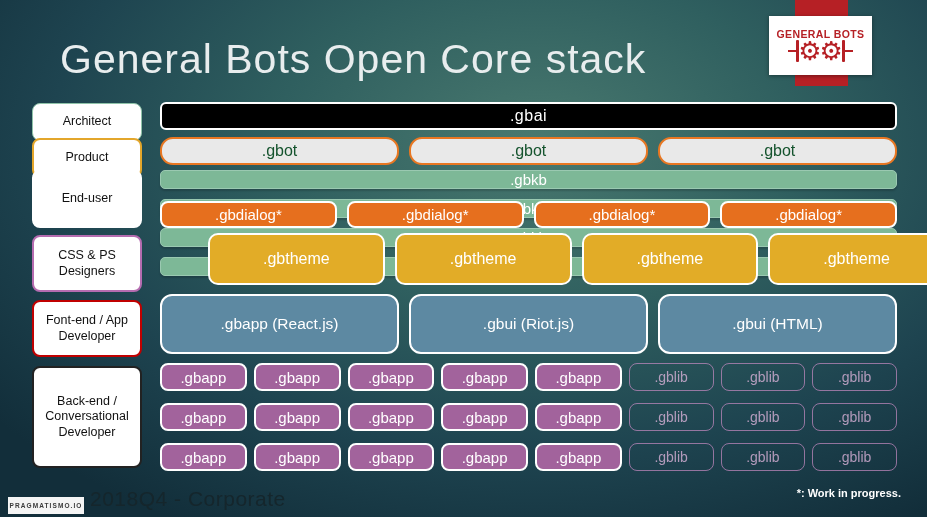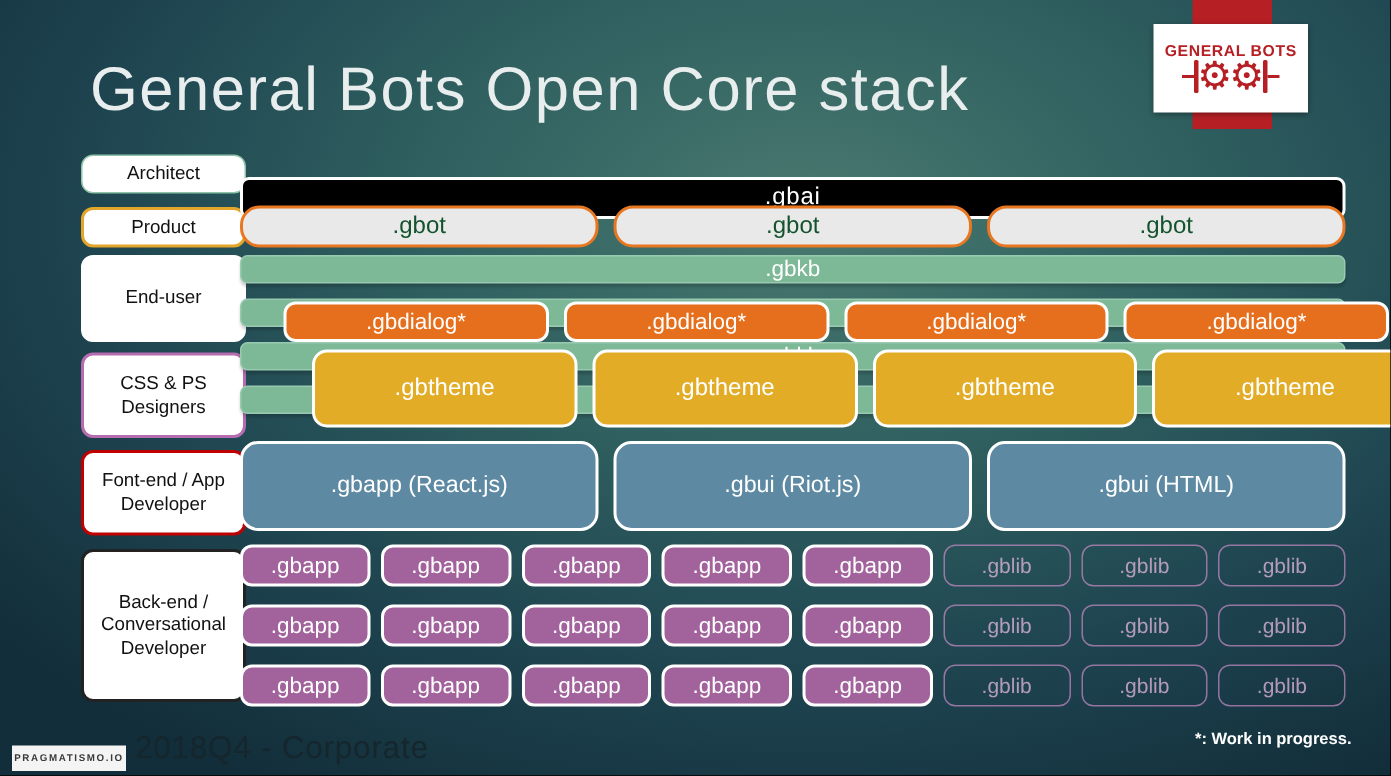--- a/index.html
+++ b/index.html
@@ -20,36 +20,36 @@
     display:flex;flex-direction:column;align-items:center;justify-content:center;gap:1px;
     box-shadow:0 1px 4px rgba(0,0,0,.4);
   }
   .logo-text{color:#b62025;font-weight:bold;font-size:10.5px;letter-spacing:.4px;white-space:nowrap;}
   .logo-gears{display:flex;align-items:center;color:#b62025;margin-top:-2px;}
   .axle-h{width:8px;height:2px;background:#b62025;}
   .axle-v{width:3px;height:22px;background:#b62025;border-radius:1px;}
   .gear{font-family:"DejaVu Sans",sans-serif;font-size:26px;line-height:24px;margin:0 -1px;}
   
   .role{
-    position:absolute;left:54px;width:110px;background:#fff;border-radius:8px;
+    position:absolute;left:32px;width:110px;background:#fff;border-radius:8px;
     display:flex;align-items:center;justify-content:center;text-align:center;
-    color:#111;font-size:12.5px;line-height:1.25;padding:6px 5px;box-sizing:border-box;
+    color:#111;font-size:12.5px;line-height:1.25;padding:18px 5px;box-sizing:border-box;
   }
   .role-architect{top:103px;height:26px;border:1.5px solid #8fc3a9;}
   .role-product{top:138px;height:27px;border:2px solid #e3a62b;}
   .role-enduser{top:170px;height:58px;border:2px solid #ffffff;}
   .role-cssps{top:235px;height:57px;border:2px solid #b56cb0;}
   .role-frontend{top:300px;height:57px;border:2px solid #c00000;}
   .role-backend{top:366px;height:102px;border:2px solid #222222;}
   
   .row{position:absolute;left:160px;width:737px;display:flex;}
-  .row-gbai{top:118px;height:28px;}
+  .row-gbai{top:102px;height:28px;}
   .row-gbot{top:137px;height:28px;gap:10px;}
   .row-gbkb{top:170px;height:25px;gap:10px;flex-direction:column;}
-  .row-gbdialog{top:201px;height:27px;gap:10px;margin-left:29px;}
+  .row-gbdialog{top:201px;height:27px;gap:10px;}
   .row-gbtheme{top:233px;height:52px;gap:10px;padding-left:48px;}
   .row-gbui{top:294px;height:60px;gap:10px;}
   .row-apps{gap:7px;height:28px;}
   .row-apps-1{top:363px;}.row-apps-2{top:403px;}.row-apps-3{top:443px;}
   .box{flex:1;display:flex;align-items:center;justify-content:center;color:#fff;box-sizing:border-box;white-space:nowrap;}
   .gbai{background:#000;border:2px solid #fff;border-radius:6px;font-size:16px;letter-spacing:.5px;}
   .gbot{background:#e9e9e9;border:2px solid #e87722;border-radius:13px;color:#14532d;font-size:16px;}
   .gbkb{background:#7db897;border:1px solid #9ac9b1;border-radius:5px;font-size:15px;box-shadow:0 2px 2px rgba(0,0,0,.18);}
   .gbdialog{background:#e66f1e;border:2.5px solid #fff;border-radius:8px;font-size:15px;}
   .gbtheme{background:#e2ac27;border:2.5px solid #fff;border-radius:10px;font-size:16px;}

